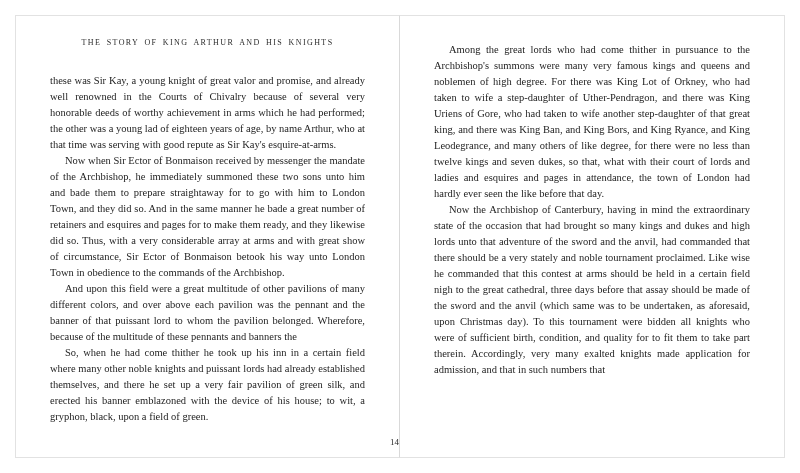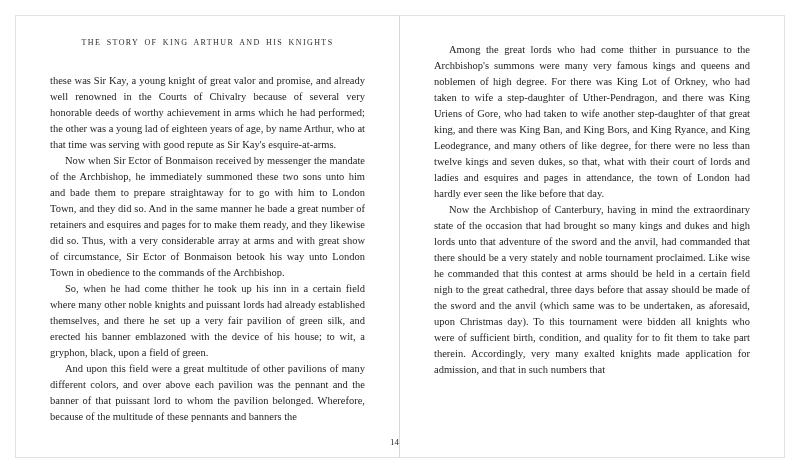--- a/index.html
+++ b/index.html
@@ -72,22 +72,22 @@
 </head>
 <body>
 
 <div class="spread">
 
   <div class="page left">
     <div class="running-head">THE STORY OF KING ARTHUR AND HIS KNIGHTS</div>
     <div class="page-body">
       <p class="continuation">these was Sir Kay, a young knight of great valor and promise, and already well renowned in the Courts of Chivalry because of several very honorable deeds of worthy achievement in arms which he had performed; the other was a young lad of eighteen years of age, by name Arthur, who at that time was serving with good repute as Sir Kay's esquire-at-arms.</p>
       <p>Now when Sir Ector of Bonmaison received by messenger the mandate of the Archbishop, he immediately summoned these two sons unto him and bade them to prepare straightaway for to go with him to London Town, and they did so. And in the same manner he bade a great number of retainers and esquires and pages for to make them ready, and they likewise did so. Thus, with a very considerable array at arms and with great show of circumstance, Sir Ector of Bonmaison betook his way unto London Town in obedience to the commands of the Archbishop.</p>
+      <p>And upon this field were a great multitude of other pavilions of many different colors, and over above each pavilion was the pennant and the banner of that puissant lord to whom the pavilion belonged. Wherefore, because of the multitude of these pennants and banners the</p>
       <p>So, when he had come thither he took up his inn in a certain field where many other noble knights and puissant lords had already established themselves, and there he set up a very fair pavilion of green silk, and erected his banner emblazoned with the device of his house; to wit, a gryphon, black, upon a field of green.</p>
-      <p>And upon this field were a great multitude of other pavilions of many different colors, and over above each pavilion was the pennant and the banner of that puissant lord to whom the pavilion belonged. Wherefore, because of the multitude of these pennants and banners the</p>
     </div>
     <div class="folio">14</div>
   </div>
 
   <div class="page right">
     <div class="page-body">
       <p>Among the great lords who had come thither in pursuance to the Archbishop's summons were many very famous kings and queens and noblemen of high degree. For there was King Lot of Orkney, who had taken to wife a step-daughter of Uther-Pendragon, and there was King Uriens of Gore, who had taken to wife another step-daughter of that great king, and there was King Ban, and King Bors, and King Ryance, and King Leodegrance, and many others of like degree, for there were no less than twelve kings and seven dukes, so that, what with their court of lords and ladies and esquires and pages in attendance, the town of London had hardly ever seen the like before that day.</p>
       <p>Now the Archbishop of Canterbury, having in mind the extraordinary state of the occasion that had brought so many kings and dukes and high lords unto that adventure of the sword and the anvil, had commanded that there should be a very stately and noble tournament proclaimed. Like wise he commanded that this contest at arms should be held in a certain field nigh to the great cathedral, three days before that assay should be made of the sword and the anvil (which same was to be undertaken, as aforesaid, upon Christmas day). To this tournament were bidden all knights who were of sufficient birth, condition, and quality for to fit them to take part therein. Accordingly, very many exalted knights made application for admission, and that in such numbers that</p>
     </div>
   </div>

